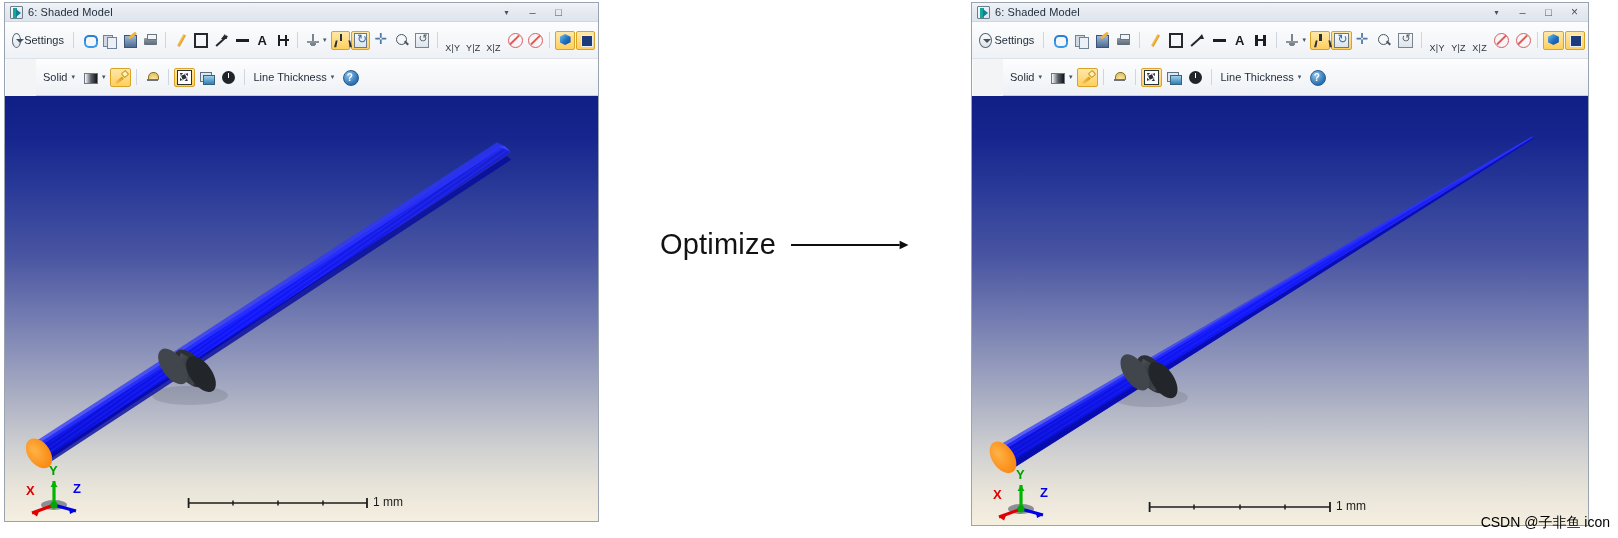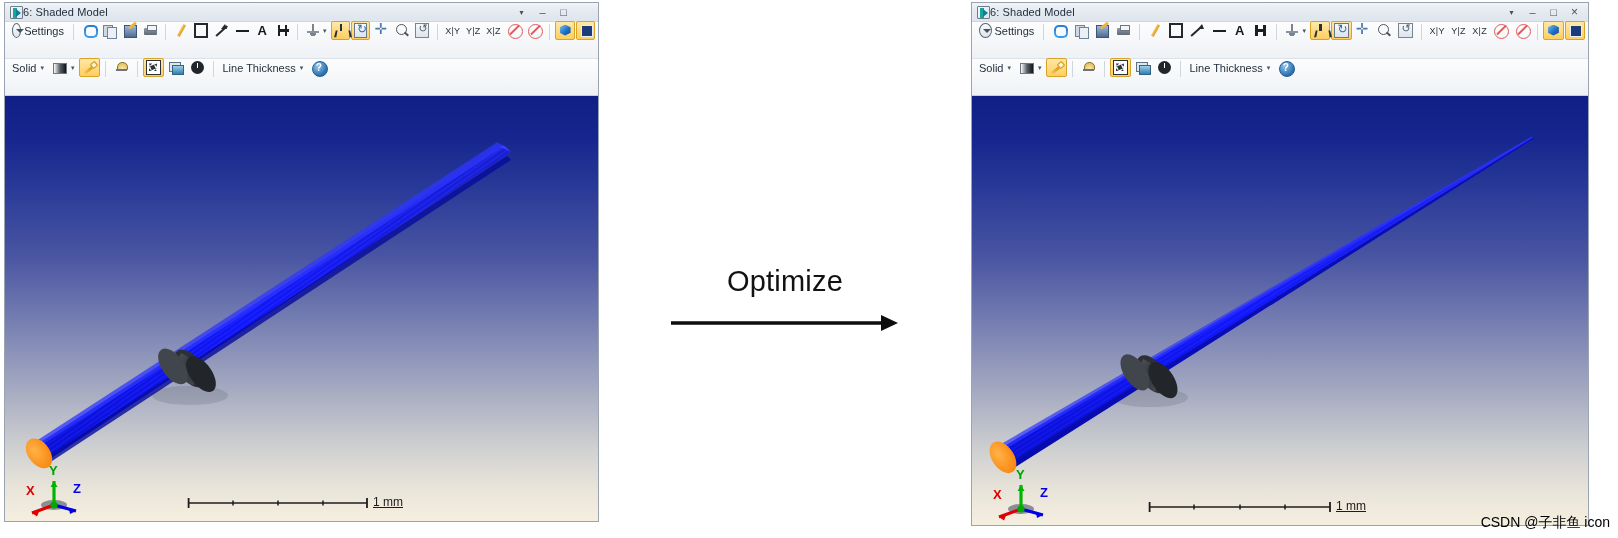--- a/index.html
+++ b/index.html
@@ -19,21 +19,21 @@
     display: flex; flex-direction: column;
     box-shadow: 0 0 0 1px rgba(255,255,255,.6) inset;
   }
   .win-left  { left: 4px;  top: 2px;  width: 595px;  height: 520px; }
   .win-right { left: 971px; top: 2px; width: 618px;  height: 524px; }
 
   .titlebar {
     height: 19px; flex: 0 0 19px;
     background: linear-gradient(to bottom, #f0f3f7 0%, #e4e9f0 55%, #dfe5ed 100%);
     border-bottom: 1px solid #cfd6de;
-    display: flex; align-items: center; 
+    display: flex; align-items: center; gap: 5px;
     padding: 0 3px 0 5px;
   }
   .app-icon {
     width: 13px; height: 13px; flex: 0 0 13px;
     border: 1px solid #6e7b88; border-radius: 1px;
     background: linear-gradient(135deg, #f7f9fb, #dde3ea);
     position: relative; overflow: hidden;
   }
   .app-icon::before {
     content: ""; position: absolute; left: 2px; top: 1px;
@@ -57,24 +57,24 @@
     font-size: 11px; color: #45505c; cursor: default;
   }
   .winbtn.caret { font-size: 8px; }
   .winbtn.cls { font-size: 12px; }
 
   
   .toolbar {
     flex: 0 0 auto; height: 23px;
     background: linear-gradient(to bottom, #fdfdfe, #eef1f5);
     border-bottom: 1px solid #dde2e9;
-    display: flex; align-items: flex-end; gap: 1px;
+    display: flex; align-items: center; gap: 1px;
     padding: 18px 3px;
   }
-  .toolbar.row2 { border-bottom: 1px solid #c8cfd8; }
+  .toolbar.row2 { border-bottom: 1px solid #c8cfd8; margin-left: 31px; }
   .tb-sep { width: 1px; height: 16px; background: #cfd6de; margin: 0 4px; flex: 0 0 1px; }
   .tb-item {
     height: 19px; min-width: 19px;
     display: flex; align-items: center; justify-content: center;
     gap: 3px; padding: 0 2px; border-radius: 2px;
     font-size: 11px; color: #1f2a36; white-space: nowrap; cursor: default;
     border: 1px solid transparent;
   }
   .tb-item.active {
     background: linear-gradient(to bottom, #ffe8a8, #ffcf5e);
@@ -299,26 +299,26 @@
   
   .triad { position:absolute; width: 70px; height: 58px; }
   .triad-l { left: 14px; bottom: 4px; }
   .triad-r { left: 14px; bottom: 4px; }
 
   
   .scalebar {
     position:absolute; display:flex; align-items:center; gap:4px;
   }
   .sb-line { position: relative; height: 11px; }
-  .sb-text { font-size: 12px; color:#1c1c1c; font-family:"Liberation Sans", sans-serif;text-decoration:underline; }
+  .sb-text { font-size: 12px; color:#1c1c1c; font-family:"Liberation Sans", sans-serif; }
 
   
   .center-block {
     position: absolute; left: 660px; top: 228px; width: 250px;
-    display:flex; flex-direction: column; align-items:center; gap: 14px; margin-top: 37px;
+    display:flex; flex-direction: row; align-items:center; gap: 14px;
   }
   .optimize-text {
     font-size: 29px; color:#121212; font-family:"Liberation Sans", sans-serif;
     letter-spacing:.2px;
   }
   .watermark {
     position:absolute; right: 8px; bottom: 6px;
     font-size: 14px; color:#000000; white-space:nowrap;
     font-family:"Liberation Sans", sans-serif;
   }

